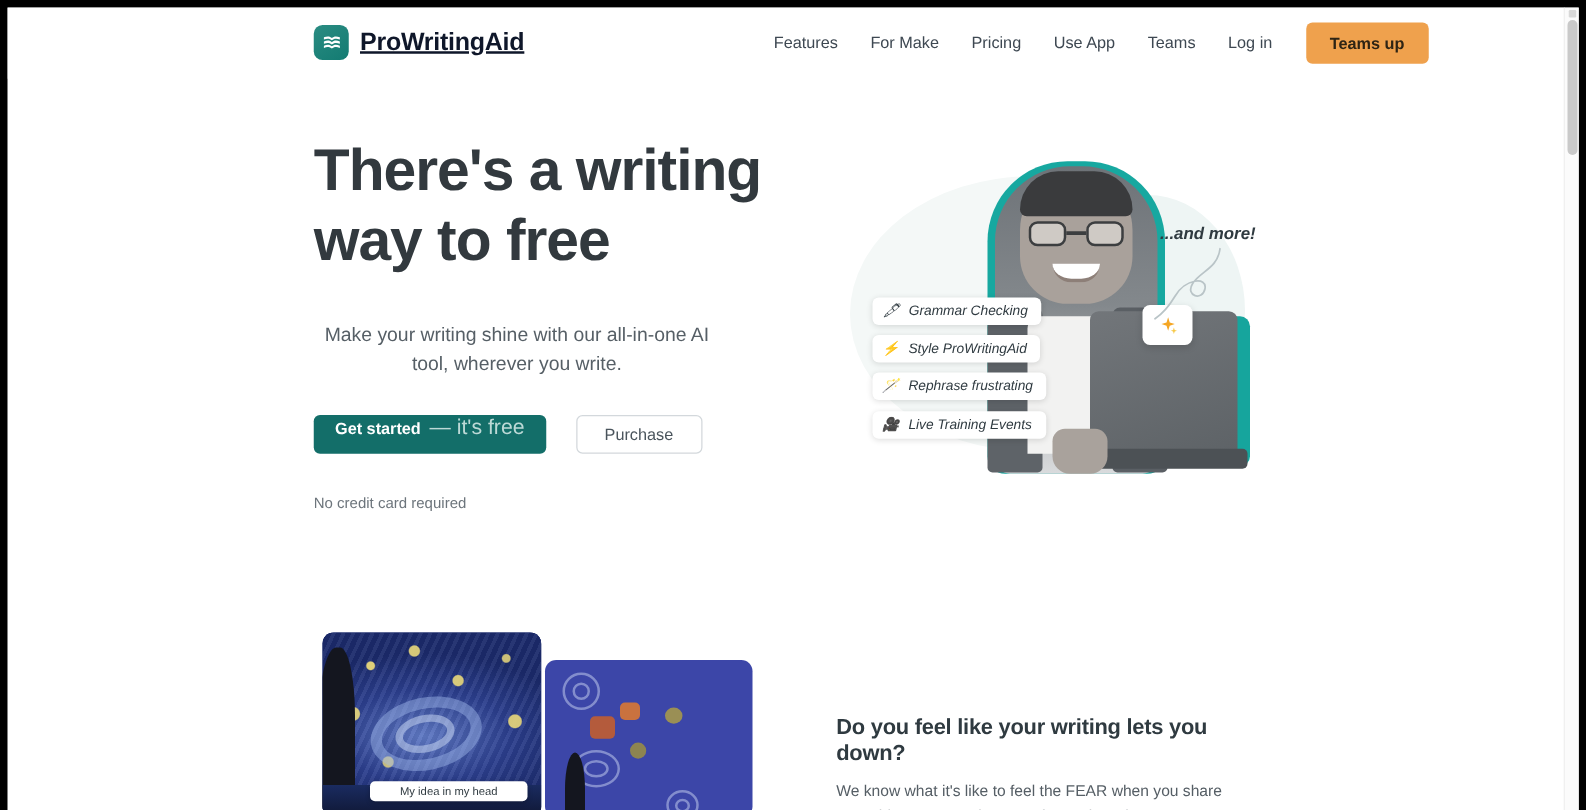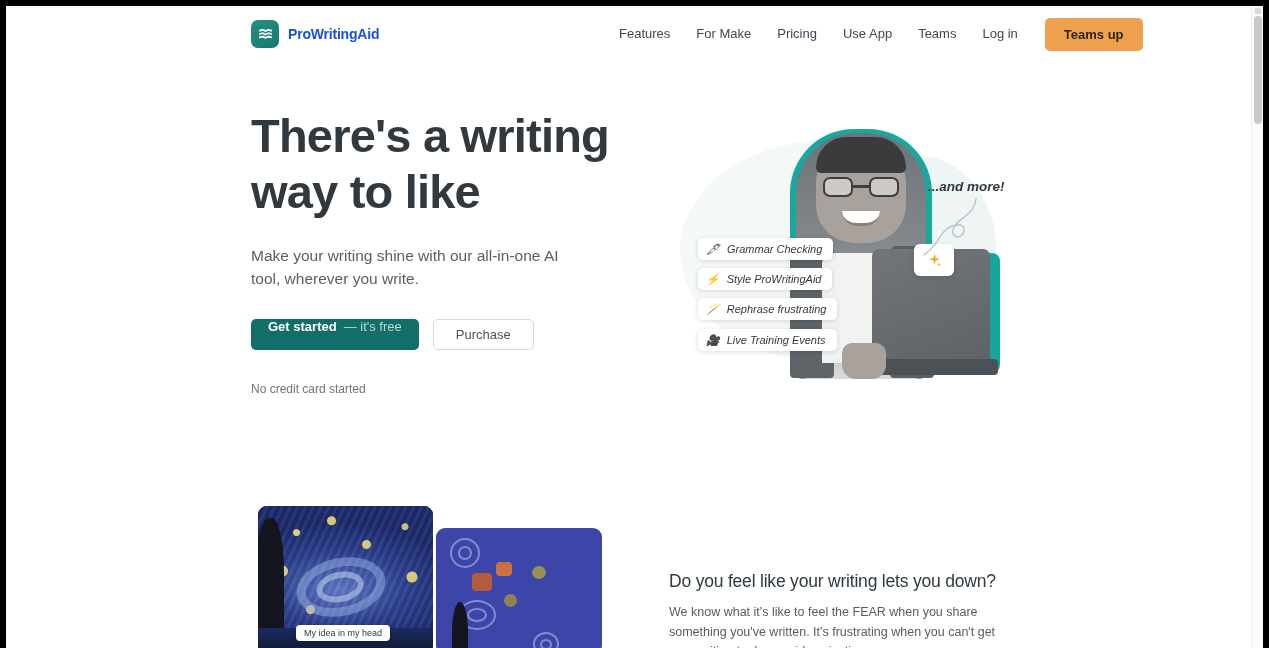--- a/index.html
+++ b/index.html
@@ -71,24 +71,25 @@
   }
   #logo-mark {
     width: 28px; height: 28px;
     border-radius: 7px;
     background: linear-gradient(145deg, #2a8c82 0%, #137b72 100%);
     display: flex;
     align-items: center;
     justify-content: center;
   }
   #brand-name {
-    font-size: 14px;
+    font-size: 20px;
     font-weight: bold;
-    color: #1d4ed8;
+    color: #0f172a;
     letter-spacing: -0.2px;
+    text-decoration: underline;
   }
 
   #nav {
     position: absolute;
     left: 600px;
     top: 12px;
     display: flex;
     gap: 0px;
   }
   .nav-link {
@@ -120,52 +121,53 @@
     width: 380px;
   }
   #hero-title {
     font-size: 47px;
     line-height: 56px;
     font-weight: bold;
     color: #32393e;
     letter-spacing: -0.8px;
   }
   #hero-sub {
-    margin-top: 24px;
+    margin-top: 37px;
     font-size: 15.5px;
     line-height: 23px;
     color: #565f66;
     width: 325px;
+    text-align: center;
   }
   #hero-ctas {
     margin-top: 29px;
     display: flex;
     align-items: center;
-    gap: 14px;
+    gap: 24px;
   }
   #get-started-btn {
     background: #136e69;
     border: none;
     border-radius: 5px;
     padding: 0 17px;
     height: 31px;
     display: flex;
     align-items: baseline;
     gap: 7px;
     cursor: pointer;
     font-family: "Liberation Sans", sans-serif;
   }
   #get-started-label {
     color: #ffffff;
     font-size: 13px;
     font-weight: bold;
   }
   #get-started-note {
     color: #bcd9d6;
-    font-size: 13px;
+    font-size: 17px;
   }
   #purchase-btn {
     background: #ffffff;
     border: 1px solid #d3d8dc;
     border-radius: 5px;
     height: 31px;
     padding: 0 22px;
     color: #4a545c;
     font-size: 13px;
     cursor: pointer;
@@ -414,21 +416,21 @@
     position: absolute;
     left: 0; bottom: 0;
     width: 100%; height: 26px;
     background: linear-gradient(180deg, #1a2b60 0%, #0f1733 100%);
   }
   #idea-label {
     position: absolute;
     left: 38px; top: 119px;
     background: #ffffff;
     border-radius: 4px;
-    padding: 3px 8px;
+    padding: 3px 24px;
     font-size: 9px;
     color: #2f3a40;
     box-shadow: 0 1px 4px rgba(0,0,0,0.25);
     white-space: nowrap;
   }
   #card-flat {
     position: absolute;
     left: 178px; top: 22px;
     width: 166px; height: 126px;
     border-radius: 9px;
@@ -453,21 +455,21 @@
   }
 
   #lower-copy {
     position: absolute;
     left: 663px;
     top: 565px;
     width: 345px;
   }
   #lower-title {
     font-size: 17.5px;
-    font-weight: normal;
+    font-weight: bold;
     color: #2f3a40;
     letter-spacing: -0.2px;
   }
   #lower-body {
     margin-top: 11px;
     font-size: 12.5px;
     line-height: 19.5px;
     color: #555e65;
   }
 </style>
@@ -496,33 +498,33 @@
       <a class="nav-link">Use App</a>
       <a class="nav-link">Teams</a>
       <a class="nav-link">Log in</a>
       <button id="signup-btn">Teams up</button>
     </div>
   </div>
 
   <div id="hero-copy">
     <h1 id="hero-title">
       <span>There's a writing</span><br>
-      <span>way to like</span>
+      <span>way to free</span>
     </h1>
     <p id="hero-sub">Make your writing shine with our all-in-one AI tool, wherever you write.</p>
 
     <div id="hero-ctas">
       <button id="get-started-btn">
         <span id="get-started-label">Get started</span>
         <span id="get-started-note">— it's free</span>
       </button>
       <button id="purchase-btn">Purchase</button>
     </div>
 
-    <div id="no-cc">No credit card started</div>
+    <div id="no-cc">No credit card required</div>
   </div>
 
   <div id="hero-art">
     <div id="art-blob"></div>
     <div id="art-blob2"></div>
 
     <div id="person-outline"></div>
     <div id="person-body"></div>
     <div id="person-jacket-l"></div>
     <div id="person-jacket-r"></div>

